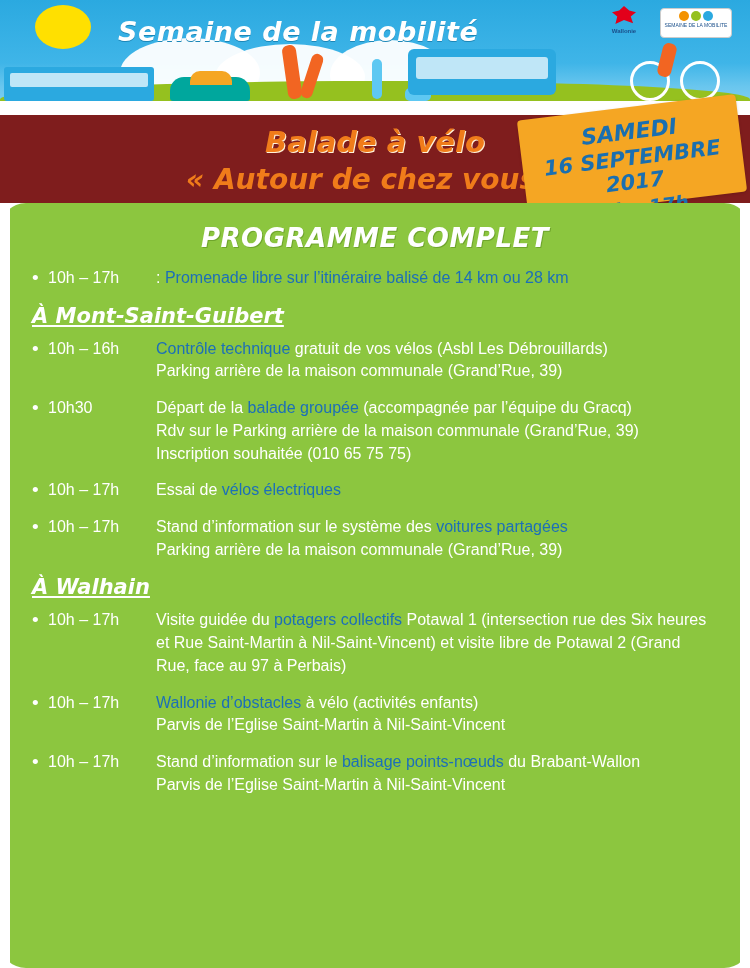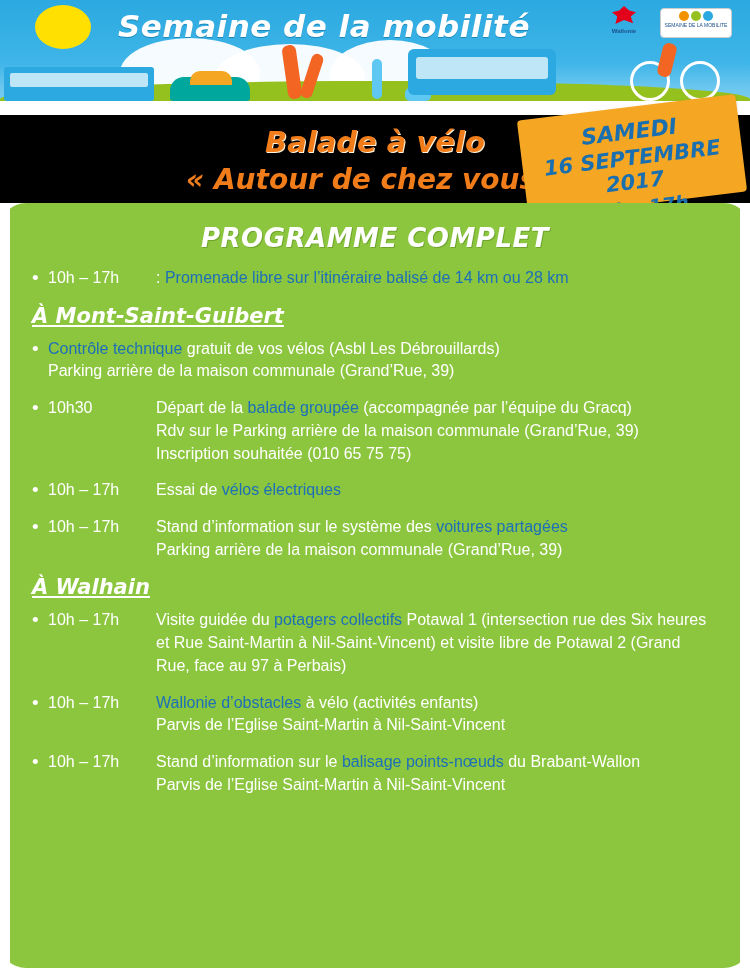--- a/index.html
+++ b/index.html
@@ -28,22 +28,22 @@
     background: #ffe000;
   }
   .cloud {
     position: absolute; background: #ffffff; border-radius: 50%;
     opacity: .95;
   }
   .c1 { left: 120px; top: 38px; width: 140px; height: 70px; }
   .c2 { left: 215px; top: 44px; width: 150px; height: 66px; }
   .c3 { left: 330px; top: 40px; width: 120px; height: 70px; }
   .banner-title {
-    position: absolute; left: 118px; top: 8px;
-    font-size: 31px; font-weight: bold; font-style: italic;
+    position: absolute; left: 118px; top: 16px;
+    font-size: 27px; font-weight: bold; font-style: italic;
     color: #ffffff;
     letter-spacing: .5px;
     text-shadow: 0 1px 0 #1c87b8;
     font-family: "DejaVu Sans", sans-serif;
   }
   .logo-wal {
     position: absolute; right: 100px; top: 6px;
     width: 52px; height: 34px;
     font-size: 6px; color: #c8102e; text-align: center;
   }
@@ -89,21 +89,21 @@
   .bus:after { content:""; position:absolute; left:8px; top:8px; width:132px; height:22px; background:#bfe6f7; border-radius:3px;}
   .cyclist { position: absolute; right: 30px; bottom: 14px; width: 90px; height: 50px; }
   .wheel { position: absolute; bottom: 0; width: 40px; height: 40px; border: 3px solid #ffffff; border-radius: 50%; }
   .wheel-l { left: 0; } .wheel-r { right: 0; }
   .rider { position: absolute; left: 30px; bottom: 24px; width: 14px; height: 34px; background: #f26522; border-radius: 6px; transform: rotate(14deg); }
 
   
   .title-block {
     position: relative;
     width: 750px; height: 88px;
-    background: #000000;
+    background: #7f1d1d;
     text-align: center;
   }
   .title-main {
     margin: 0; padding-top: 10px;
     font-size: 29px; font-weight: bold; font-style: italic;
     color: #f07c1a;
     font-family: "DejaVu Sans", sans-serif;
     text-shadow: 1px 1px 0 #fff3d9;
   }
   .title-sub {
@@ -250,20 +250,21 @@
         <span class="sep">:</span>
         <span class="blue">Promenade libre sur l’itinéraire balisé de 14 km ou 28 km</span>
       </span>
     </li>
   </ul>
 
   <div id="sections-root">
       <div class="section-head">À Mont-Saint-Guibert</div>
       <ul class="items">
         <li class="item">
+          <span class="time">10h – 16h</span>
           <span class="desc"><span><span class="blue">Contrôle technique</span><span> gratuit de vos vélos (Asbl Les Débrouillards)</span></span><br><span><span>Parking arrière de la maison communale (Grand’Rue, 39)</span></span></span>
         </li>
         <li class="item">
           <span class="time">10h30</span>
           <span class="desc"><span><span>Départ de la </span><span class="blue">balade groupée</span><span> (accompagnée par l’équipe du Gracq)</span></span><br><span><span>Rdv sur le Parking arrière de la maison communale (Grand’Rue, 39)</span></span><br><span><span>Inscription souhaitée (010 65 75 75)</span></span></span>
         </li>
         <li class="item">
           <span class="time">10h – 17h</span>
           <span class="desc"><span><span>Essai de </span><span class="blue">vélos électriques</span></span><br></span>
         </li>

